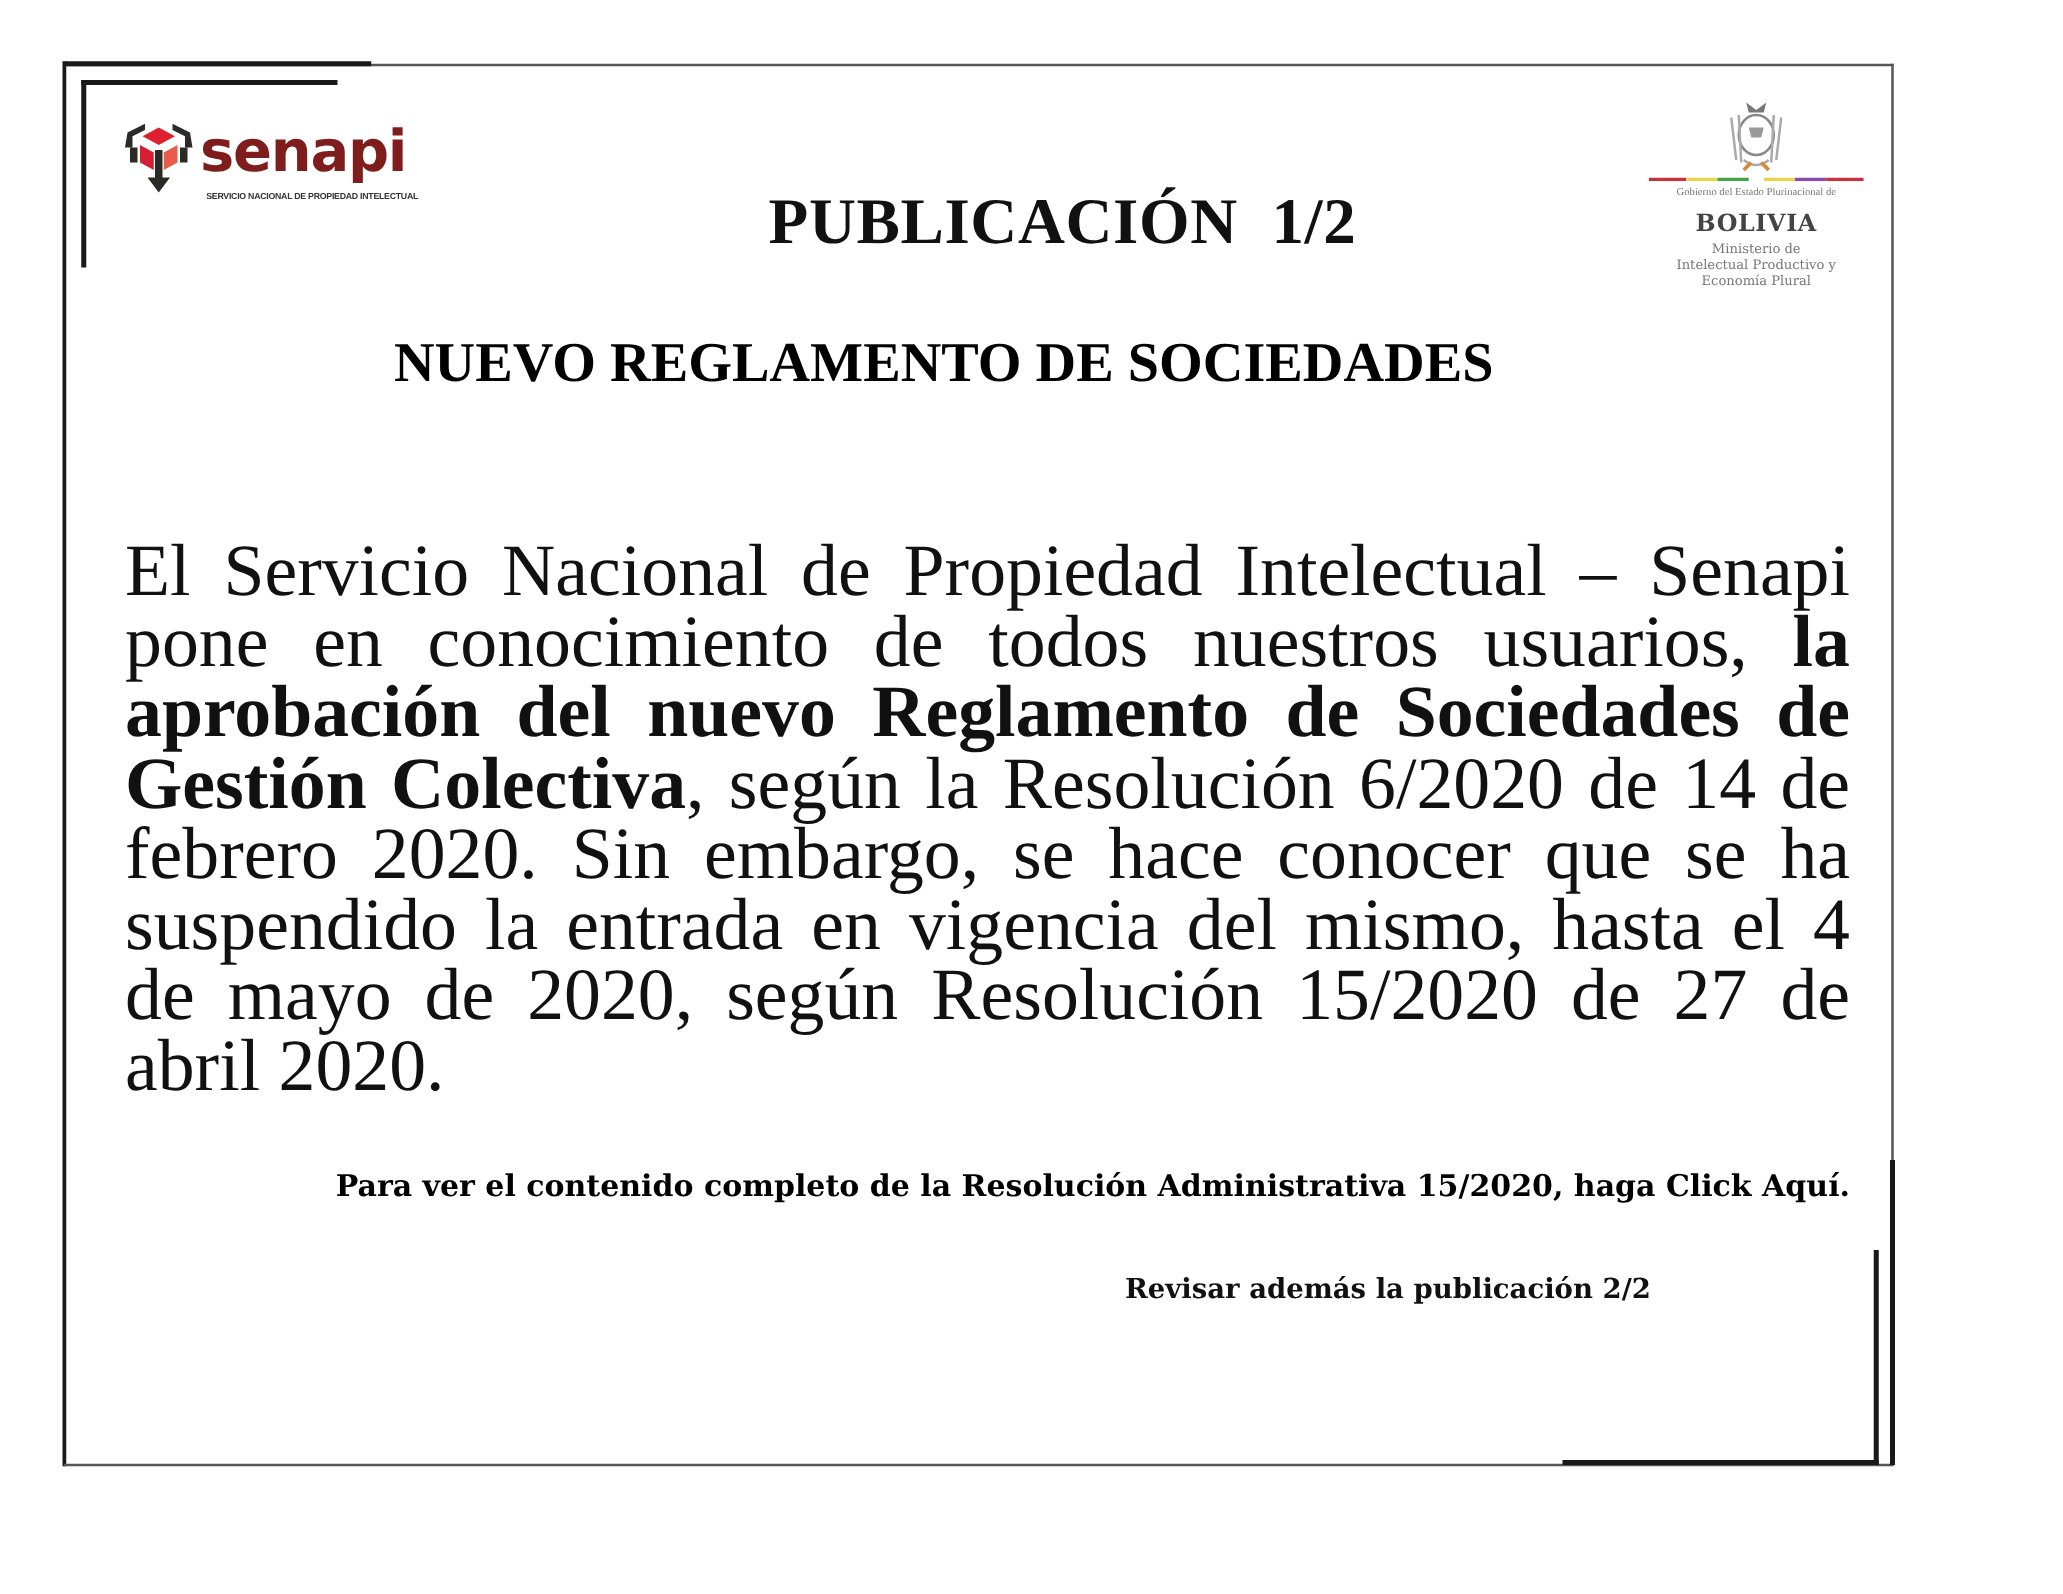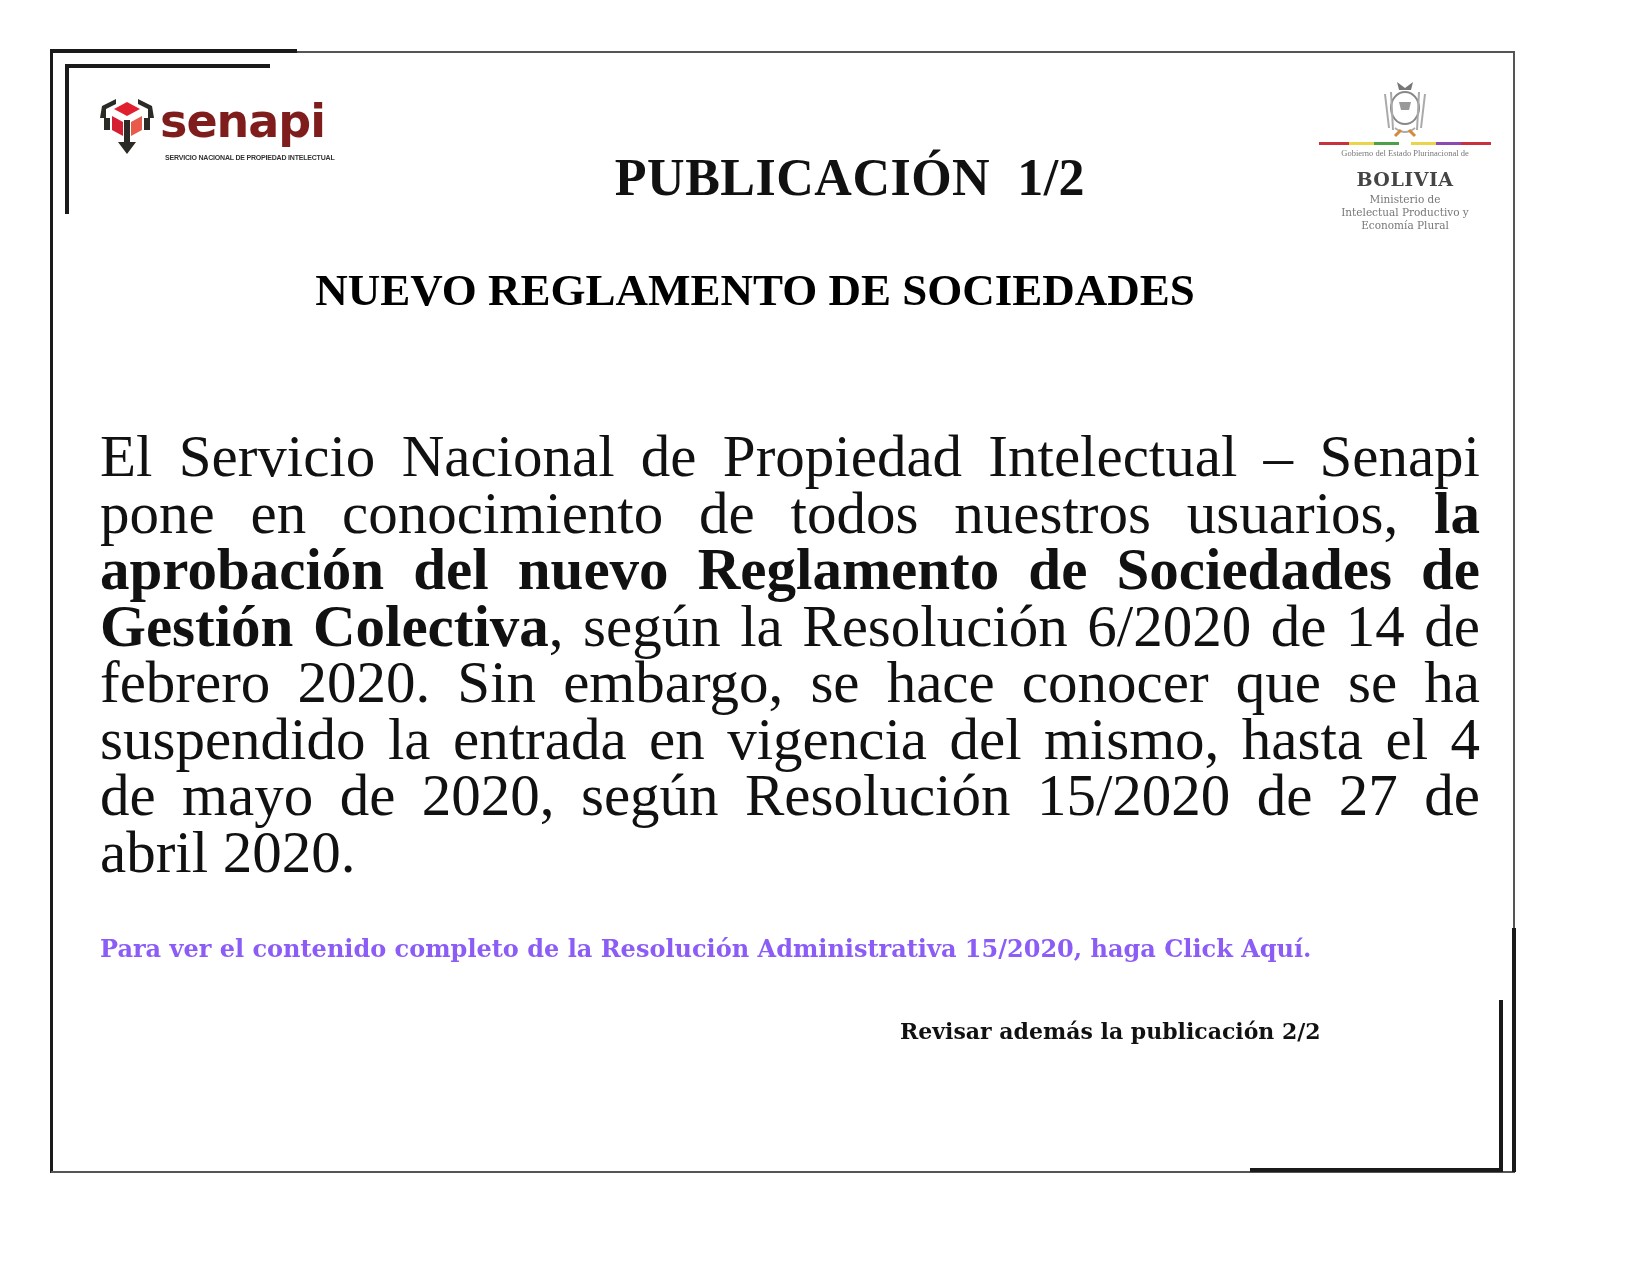--- a/index.html
+++ b/index.html
@@ -132,23 +132,23 @@
     font-family: "Liberation Serif", "DejaVu Serif", serif;
     font-size: 59px; line-height: 56.5px; color: #111;
     text-align: justify;
     text-align-last: left;
   }
   .body-text b { font-weight: bold; }
 
   
   .link-line {
     position: absolute; left: 100px; top: 934px; width: 1380px;
-    text-align: left;
+    text-align: right;
     font-family: "DejaVu Serif", "Liberation Serif", serif;
-    font-size: 24px; font-weight: bold; color: #8b5cf6;
+    font-size: 24px; font-weight: bold; color: #000000;
     text-decoration: none; white-space: nowrap;
     cursor: pointer;
   }
   .note-line {
     position: absolute; left: 900px; top: 1018px; width: 550px;
     font-family: "DejaVu Serif", "Liberation Serif", serif;
     font-size: 22px; font-weight: bold; color: #111; white-space: nowrap;
   }
 </style>
 </head>

